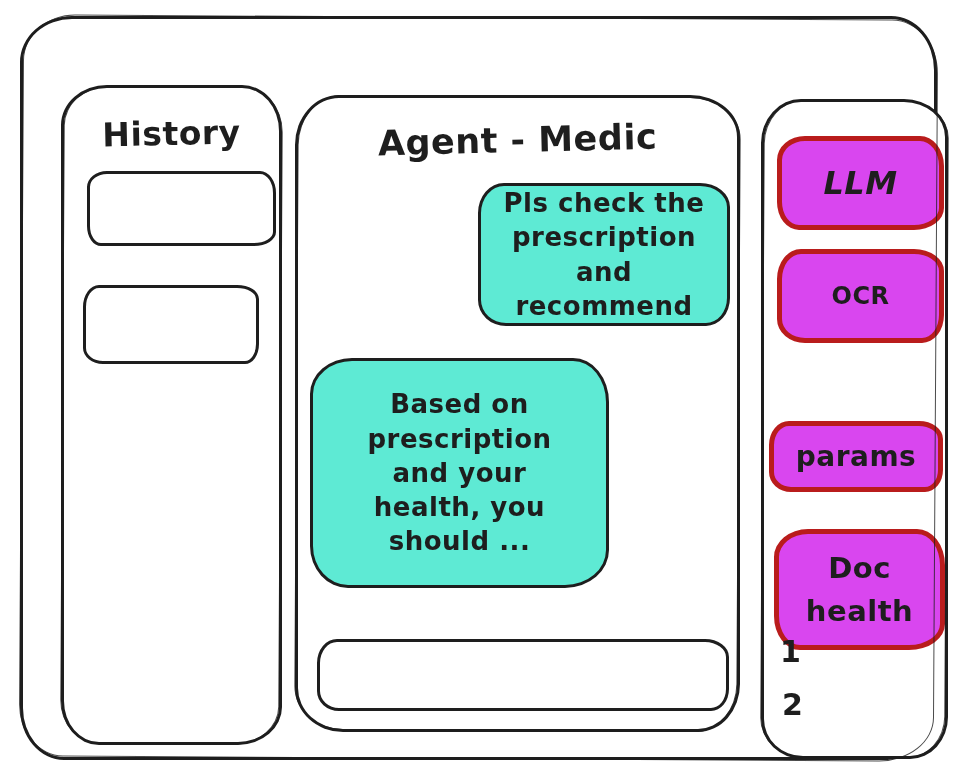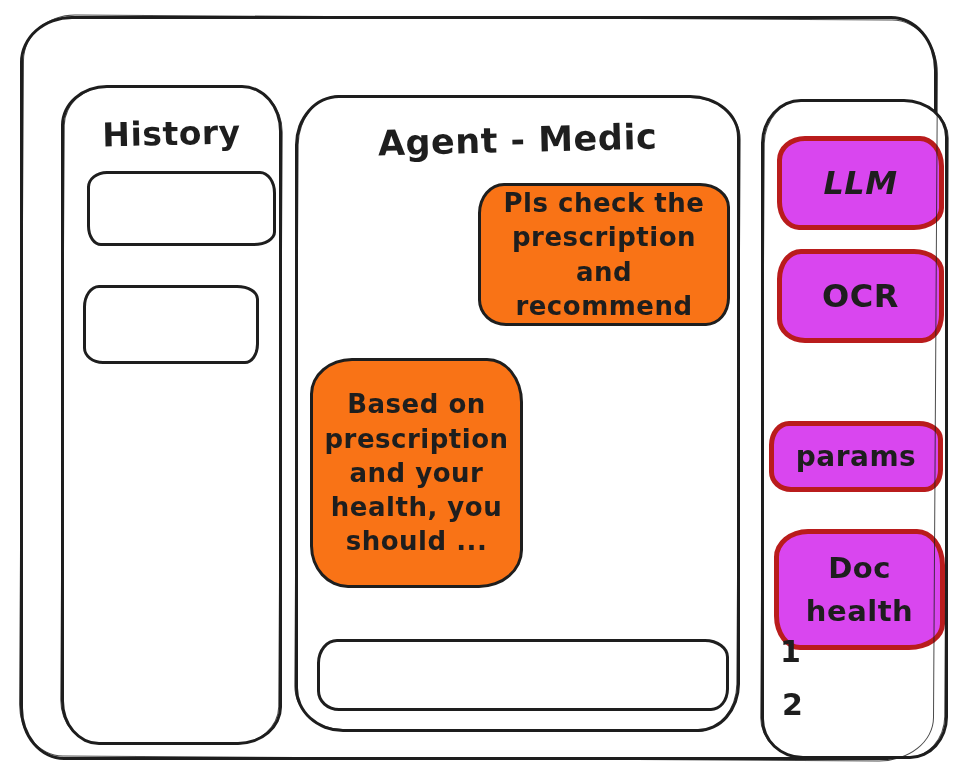--- a/index.html
+++ b/index.html
@@ -81,39 +81,39 @@
   }
   .chat-title {
     position: absolute;
     left: 0; right: 0; top: 22px;
     text-align: center;
     font-size: 35px;
     transform: rotate(-1.4deg);
   }
   .bubble {
     position: absolute;
-    background: #f97316;
+    background: #5eead4;
     border: 3px solid #1e1e1e;
     box-sizing: border-box;
     display: flex;
     align-items: center;
     justify-content: center;
     text-align: center;
     font-size: 26px;
     line-height: 1.32;
   }
   .bubble.user {
     left: 180px; top: 85px;
     width: 252px; height: 143px;
     padding: 6px 12px;
     border-radius: 26px 30px 24px 28px / 30px 24px 28px 26px;
   }
   .bubble.assistant {
     left: 12px; top: 260px;
-    width: 213px; height: 230px;
+    width: 299px; height: 230px;
     padding: 16px 32px;
     border-radius: 42px 36px 44px 38px / 36px 44px 38px 42px;
   }
   .chat-input {
     position: absolute;
     left: 19px; top: 541px;
     width: 412px; height: 72px;
     background: #fff;
     border: 3.5px solid #1e1e1e;
     box-sizing: border-box;
@@ -144,21 +144,21 @@
   .tool-btn.llm {
     left: 13px; top: 34px;
     width: 167px; height: 94px;
     font-size: 32px;
     font-style: italic;
     border-radius: 28px 24px 30px 22px / 24px 30px 22px 28px;
   }
   .tool-btn.ocr {
     left: 13px; top: 147px;
     width: 167px; height: 94px;
-    font-size: 32px;
+    font-size: 24px;
     border-radius: 24px 30px 22px 28px / 30px 22px 28px 24px;
   }
   .tool-btn.params {
     left: 5px; top: 319px;
     width: 174px; height: 71px;
     font-size: 28px;
     border-radius: 20px 24px 18px 22px / 24px 18px 22px 20px;
   }
   .tool-btn.doc {
     left: 10px; top: 427px;

